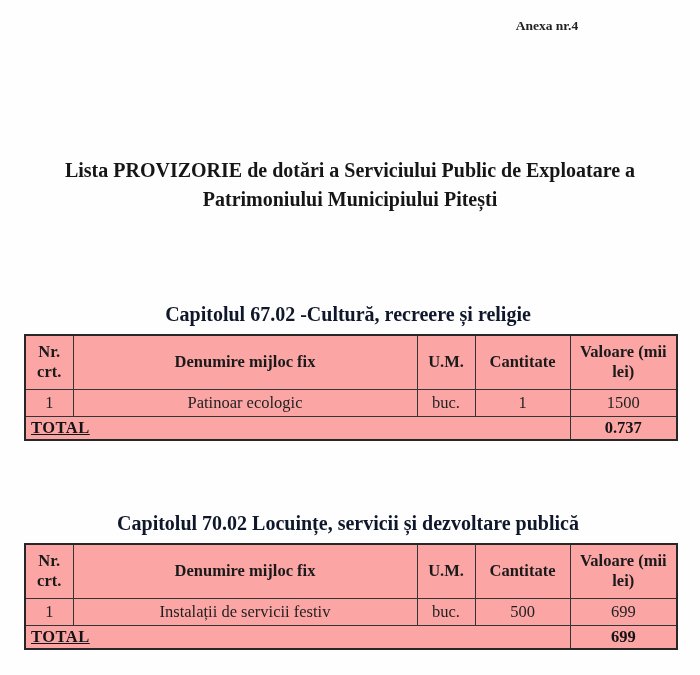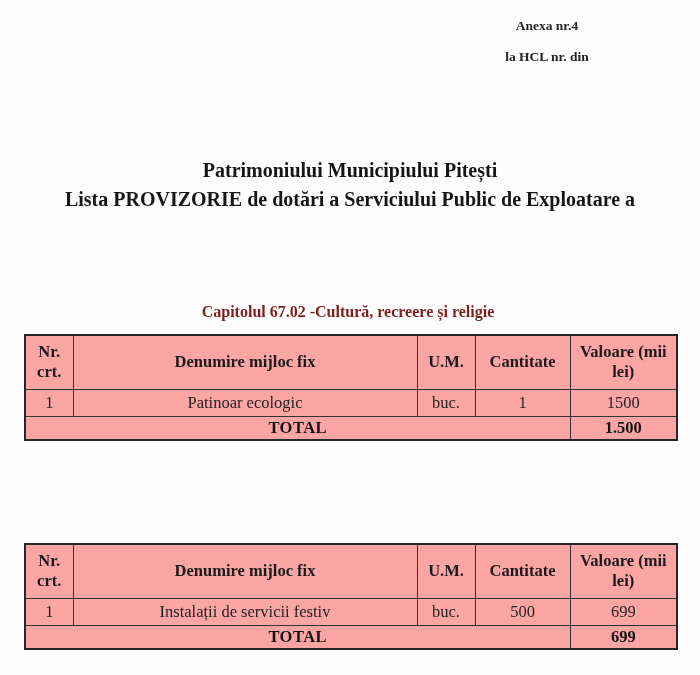--- a/index.html
+++ b/index.html
@@ -19,22 +19,22 @@
   }
 
   .doc-title {
     position: absolute; top: 156px; left: 0; width: 700px;
     text-align: center; font-weight: bold; font-size: 20px; line-height: 29px;
     color: #161616;
   }
 
   .section-heading {
     position: absolute; left: 0; width: 696px;
-    text-align: center; font-weight: bold; font-size: 16px;
-    color: #7f1d1d;
+    text-align: center; font-weight: bold; font-size: 20px;
+    color: #0f172a;
   }
   .heading-1 { top: 303px; }
   .heading-2 { top: 512px; }
 
   table.assets {
     position: absolute; left: 24px;
     width: 652px;
     border-collapse: collapse; table-layout: fixed;
     font-size: 16.5px;
     background: #fca5a5;
@@ -62,35 +62,34 @@
     color: #1f1f1f;
   }
   td.al { text-align: center; }
   td.ac { text-align: center; }
   td.ar { text-align: center; }
   tr.total-row td {
     height: 24px;
     font-weight: bold;
     color: #141414;
   }
-  tr.total-row td.total-label { text-align: center; letter-spacing: 0.5px; }
+  tr.total-row td.total-label { letter-spacing: 0.5px; text-decoration: underline; }
 </style>
 </head>
 <body>
 
 <div class="page">
 
   <div class="annex">
     <div>Anexa nr.4</div>
-    <div>la HCL nr. din</div>
   </div>
 
   <div class="doc-title">
+    <div>Lista PROVIZORIE de dotări a Serviciului Public de Exploatare a</div>
     <div>Patrimoniului Municipiului Pitești</div>
-    <div>Lista PROVIZORIE de dotări a Serviciului Public de Exploatare a</div>
   </div>
 
   <div class="section-heading heading-1">Capitolul 67.02 -Cultură, recreere și religie</div>
 
   <table class="assets table-1">
     <colgroup>
       <col style="width:48px">
         <col style="width:344px">
         <col style="width:58px">
         <col style="width:95px">
@@ -108,25 +107,26 @@
     <tbody>
       <tr>
         <td class="ac">1</td>
         <td class="al">Patinoar ecologic</td>
         <td class="ac">buc.</td>
         <td class="ac">1</td>
         <td class="ar">1500</td>
       </tr>
       <tr class="total-row">
         <td colspan="4" class="total-label">TOTAL</td>
-        <td class="ar">1.500</td>
+        <td class="ar">0.737</td>
       </tr>
     </tbody>
   </table>
 
+  <div class="section-heading heading-2">Capitolul 70.02 Locuințe, servicii și dezvoltare publică</div>
 
   <table class="assets table-2">
     <colgroup>
       <col style="width:48px">
         <col style="width:344px">
         <col style="width:58px">
         <col style="width:95px">
         <col style="width:107px">
     </colgroup>
     <thead>

